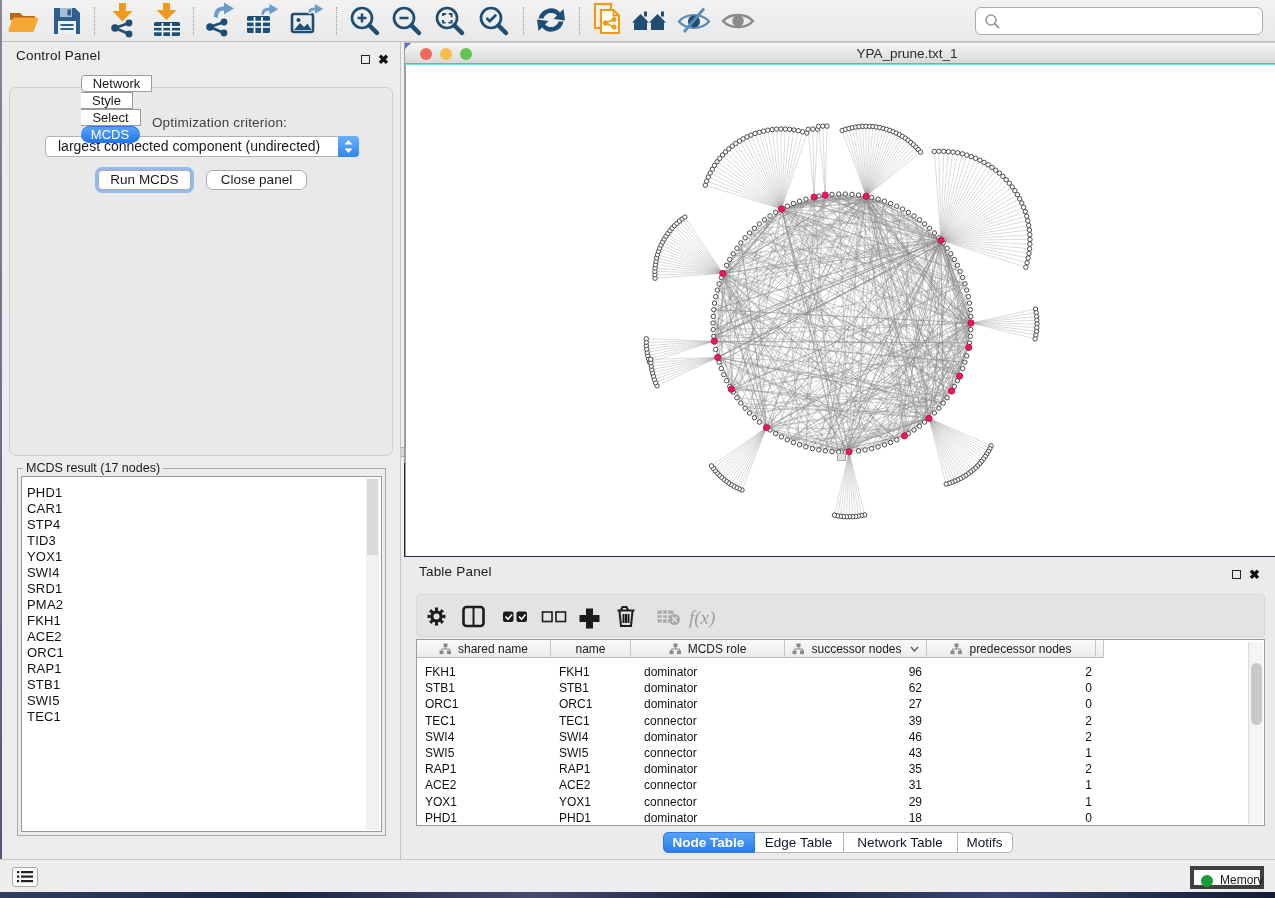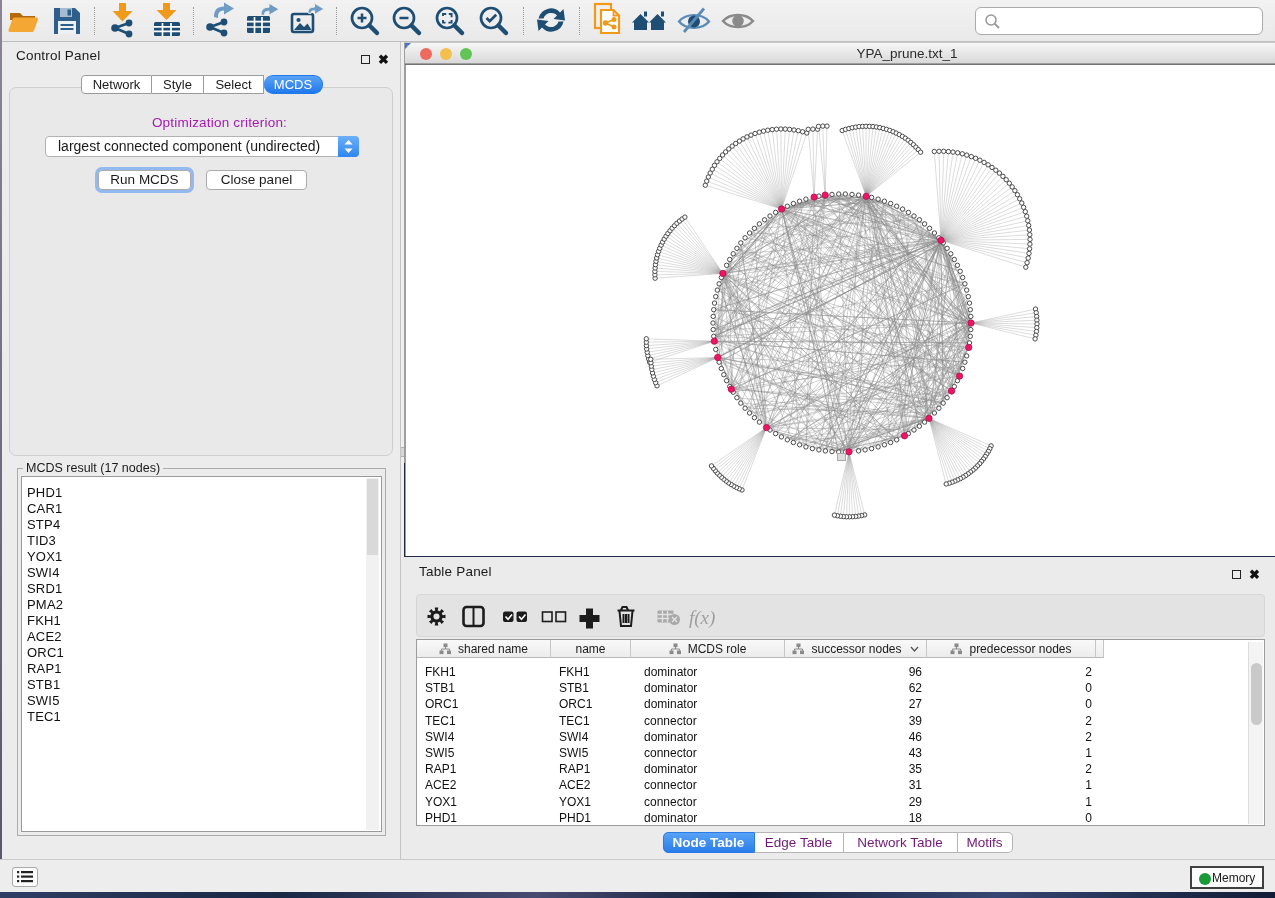--- a/index.html
+++ b/index.html
@@ -17,43 +17,43 @@
 #vdivider { left:401px; top:42px; width:3px; height:817px; background:#efefef; }
 #vhandle { left:400px; top:447px; width:5px; height:10px; background:#d6d6d6; border:1px solid #b0b0b0; }
 
 #cpanel { left:2px; top:42px; width:399px; height:817px; background:#ececec; border-right:1px solid #c4c4c4;}
 #cp-title { position:absolute; left:14px; top:6px; font-size:13.5px; letter-spacing:.2px; color:#1a1a1a; }
 .wicons { position:absolute; top:8px; }
 .wsq { display:inline-block; width:9px; height:9px; border:1.5px solid #222; margin-right:8px; }
 .wx  { font-size:13px; color:#111; font-weight:bold; }
 #cp-box { position:absolute; left:7px; top:45px; width:384px; height:369px;
   background:#e9e9e9; border:1px solid #cfcfcf; border-radius:7px; }
-#tabs { position:absolute; left:79px; top:33px; height:29px; display:flex; z-index:5; }
+#tabs { position:absolute; left:79px; top:33px; height:29px; display:flex; z-index:5;flex-direction:column; }
 .tab { height:19px; border:1px solid #9b9b9b; border-left:none; background:#fff;
   font-size:13px; color:#1a1a1a; display:flex; align-items:center; justify-content:center; }
 .tab.first { border-left:1px solid #9b9b9b; border-radius:4px 0 0 4px; }
 .tab.last  { border-radius:0 4px 4px 0; }
 .tab.sel { background:linear-gradient(#5ba2f5,#2079ec); border-color:#2079ec; color:#fff; border-radius:9px; }
-#optlabel { position:absolute; left:0; top:73px; width:435px; text-align:center; font-size:13.5px; letter-spacing:.2px; color:#a21caf;}
+#optlabel { position:absolute; left:0; top:73px; width:435px; text-align:center; font-size:13.5px; letter-spacing:.2px; color:#404040;}
 #dropdown { position:absolute; left:43px; top:94px; width:314px; height:21px; background:#fff;
   border:1px solid #b2b2b2; border-radius:4px; font-size:14px; color:#1a1a1a; line-height:19px; padding-left:12px;}
 #dd-step { position:absolute; right:-1px; top:-1px; width:21px; height:21px; border-radius:0 4px 4px 0;
   background:linear-gradient(#6cb0f8,#2e86f0); }
 .btn { position:absolute; height:20px; background:#fff; border:1px solid #ababab; border-radius:4px;
   font-size:13.5px; color:#1a1a1a; text-align:center; line-height:18px; }
 #runbtn  { left:96px; top:128px; width:93px; box-shadow:0 0 0 3px rgba(100,160,245,.65); }
-#closebtn{ left:204px; top:128px; width:101px; }
+#closebtn{ left:204px; top:128px; width:101px;border-radius:7px; }
 #fieldset { position:absolute; left:15px; top:426px; width:369px; height:368px; border:1px solid #ababab; }
 #fs-legend { position:absolute; left:5px; top:-8px; background:#ececec; padding:0 3px; font-size:12.5px; color:#1a1a1a;}
 #mlist { position:absolute; left:3px; top:7px; width:361px; height:356px; background:#fff;
   border:1px solid #9a9a9a; font-size:13px; letter-spacing:.2px; color:#111; padding:8px 0 0 5px; line-height:16px;}
 #mscroll { position:absolute; right:2px; top:1px; width:13px; height:352px; background:#f1f1f1;}
 #mthumb { position:absolute; left:1px; top:1px; width:11px; height:76px; background:#d9d9d9;}
 
-#netwin { left:404px; top:42px; width:872px; height:421px; border:1px solid #9e9e9e; border-right:none; border-top-color:#c9c9c9; background:#737373; }
+#netwin { left:404px; top:42px; width:872px; height:421px; border:1px solid #9e9e9e; border-right:none; border-top-color:#c9c9c9; background:#5eead4; }
 #nw-title { position:absolute; left:0; top:0; width:100%; height:21px;
   background:linear-gradient(#f6f6f6,#d9d9d9); border-bottom:1px solid #9e9e9e;
   font-size:13.5px; color:#2b2b2b; line-height:21px; }
 .tl { position:absolute; top:4.5px; width:12px; height:12px; border-radius:50%; }
 #nw-canvas { position:absolute; left:0; top:22px; width:871px; height:491px; background:#fff; border-left:1px solid #9e9e9e; }
 #nw-handle { position:absolute; left:432px; bottom:1px; width:9px; height:8px; background:#ddd; border:1px solid #aaa;}
 
 #tpanel { left:401px; top:557px; width:874px; height:302px; background:#ebebeb; }
 #tp-title { position:absolute; left:18px; top:7px; font-size:13.5px; letter-spacing:.2px; color:#1a1a1a; }
 #tp-toolbar { position:absolute; left:15px; top:37px; width:849px; height:43px;
@@ -64,30 +64,30 @@
 .hcell { position:absolute; top:0; height:18px; border-right:1px solid #c6c6c6; font-size:12px; color:#1a1a1a;
   display:flex; align-items:center; justify-content:center; }
 .rows { position:absolute; left:0; top:24px; width:100%; font-size:12px; color:#111; }
 .tr { position:absolute; height:16px; line-height:16px; width:100%; }
 .td { position:absolute; }
 .num { text-align:right; }
 #tscroll { position:absolute; right:1px; top:2px; width:15px; height:182px; background:#f4f4f4; border-left:1px solid #dcdcdc;}
 #tthumb { position:absolute; left:1.5px; top:21px; width:11px; height:62px; background:#c9c9c9; border-radius:6px;}
 #btabs { position:absolute; left:0; top:275px; width:873px; height:21px; text-align:center;}
 .btab { display:inline-block; height:21px; border:1px solid #b5b5b5; border-left:none; background:#fff;
-  font-size:13.5px; color:#701a75; line-height:19px; vertical-align:top; }
+  font-size:13.5px; color:#0f172a; line-height:19px; vertical-align:top; }
 .btab.first { border-left:1px solid #b5b5b5; border-radius:5px 0 0 5px; }
 .btab.last { border-radius:0 5px 5px 0; }
 .btab.sel { background:linear-gradient(#58a2f6,#2a7de9); border-color:#2a7de9; color:#fff;font-weight:bold; }
 
 #statusbar { left:0; top:859px; width:1275px; height:33px; background:#ededed; border-top:1px solid #c9c9c9;}
 #listbtn { position:absolute; left:12px; top:7px; width:26px; height:20px; background:#fbfbfb;
   border:1px solid #a9a9a9; border-radius:3px; }
 #membtn { position:absolute; right:11px; top:6px; width:74px; height:23px; background:#fbfbfb;
-  border:2px solid #404040; font-size:12px; color:#1a1a1a; line-height:21px; text-align:left; padding-left:20px;}
+  border:4px solid #404040; font-size:12px; color:#1a1a1a; line-height:21px; text-align:left; padding-left:26px;}
 #memdot { position:absolute; left:7px; top:5px; width:12px; height:12px; border-radius:50%; background:#189a36; }
 #wallpaper { left:0; top:892px; width:1275px; height:6px;
   background:linear-gradient(100deg,#2e3e63 0%,#1a2745 22%,#474a71 42%,#15203c 58%,#374672 78%,#121c36 100%); }
 </style></head><body>
 <div id="toolbar" class="abs">
     <div class="sep" style="left:94px"></div>
     <div class="sep" style="left:193px"></div>
     <div class="sep" style="left:336px"></div>
     <div class="sep" style="left:523px"></div>
     <div class="sep" style="left:579px"></div>

